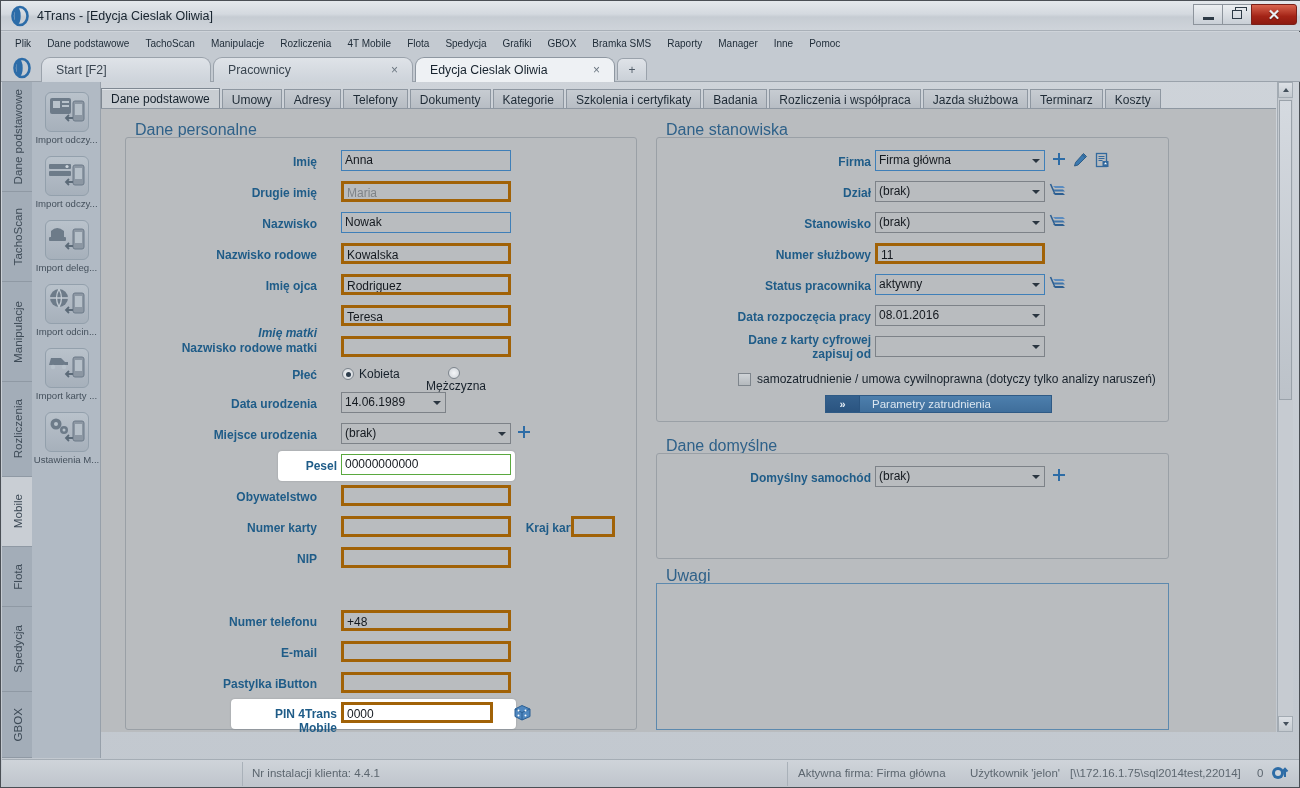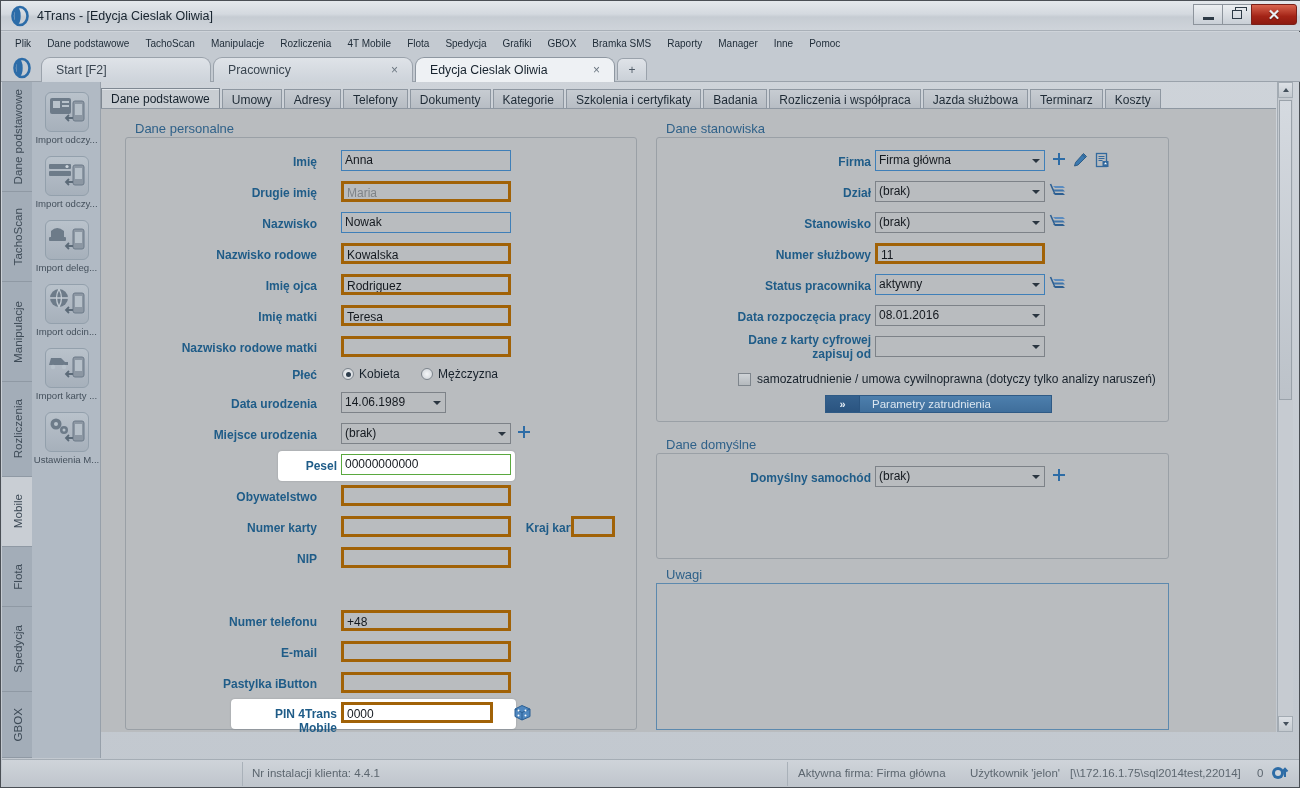--- a/index.html
+++ b/index.html
@@ -148,21 +148,21 @@
 
   
   .content {
     position:absolute; left:100px; top:107px; width:1175px; height:624px;
     background:#b9bcbf;
     border-top:1px solid #8e97a1;
   }
 
   
   .gblabel {
-    position:absolute; font-size:13px; color:#2f6189;
+    position:absolute; font-size:16px; color:#2f6189;
     font-family:"Liberation Sans", sans-serif;
   }
   .gbox {
     position:absolute; border:1px solid #9aa0a6; border-radius:3px;
   }
 
   
   .fld-label {
     position:absolute; text-align:right;
     font-size:12px; font-weight:bold; color:#1f5c88;
@@ -511,32 +511,32 @@
 
     <div class="fld-label" style="left:116px; top:108px; width:100px;">Nazwisko</div>
     <div class="tbox focus" style="left:240px; top:103px; width:170px;">Nowak</div>
 
     <div class="fld-label" style="left:60px; top:139px; width:156px;">Nazwisko rodowe</div>
     <div class="tbox" style="left:240px; top:134px; width:170px;">Kowalska</div>
 
     <div class="fld-label" style="left:110px; top:170px; width:106px;">Imię ojca</div>
     <div class="tbox" style="left:240px; top:165px; width:170px;">Rodriguez</div>
 
-    <div class="fld-label" style="left:100px; top:201px; width:116px;">Imię matki</div>
+    <div class="fld-label" style="left:100px; top:217px; width:116px;font-style:italic;">Imię matki</div>
     <div class="tbox" style="left:240px; top:196px; width:170px;">Teresa</div>
 
     <div class="fld-label" style="left:30px; top:232px; width:186px;">Nazwisko rodowe matki</div>
     <div class="tbox" style="left:240px; top:227px; width:170px;"></div>
 
     <div class="fld-label" style="left:150px; top:259px; width:66px;">Płeć</div>
     <div class="radio-wrap" style="left:241px; top:258px;">
       <div class="radio on"></div>
       <div class="radio-txt">Kobieta</div>
     </div>
-    <div class="radio-wrap" style="left:320px; top:258px;">
+    <div class="radio-wrap" style="left:320px; top:258px;flex-direction:column;">
       <div class="radio"></div>
       <div class="radio-txt">Mężczyzna</div>
     </div>
 
     <div class="fld-label" style="left:110px; top:288px; width:106px;">Data urodzenia</div>
     <div class="combo" style="left:240px; top:283px; width:105px;">
       <span>14.06.1989</span>
       <span class="arrow"></span>
     </div>
 

